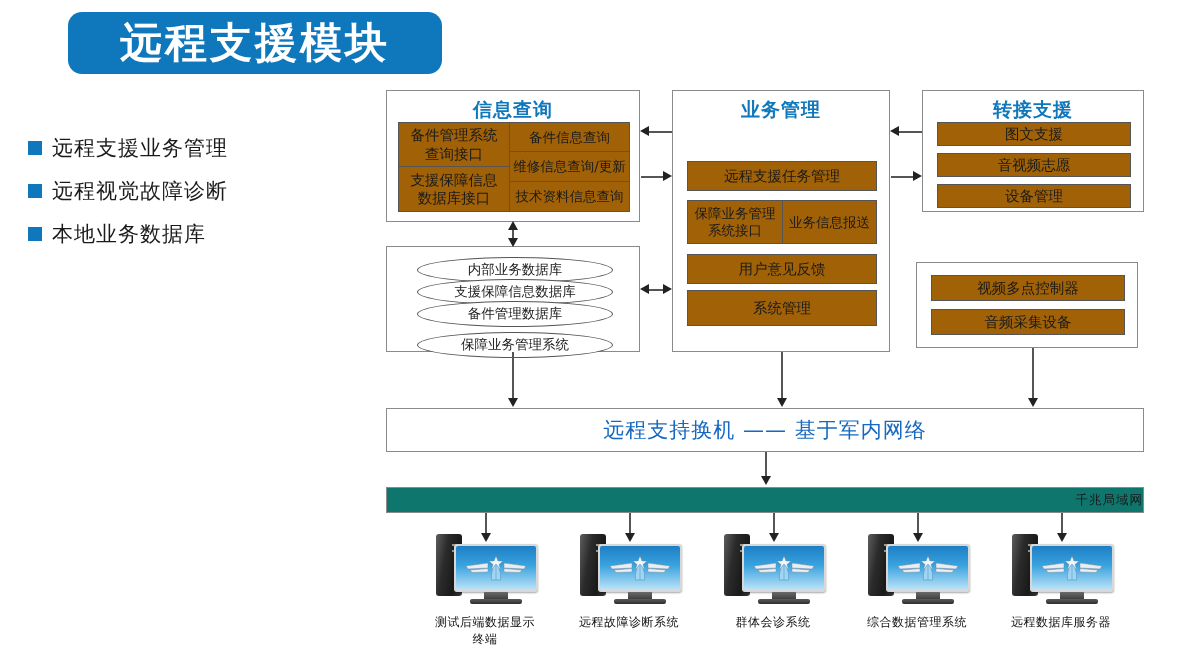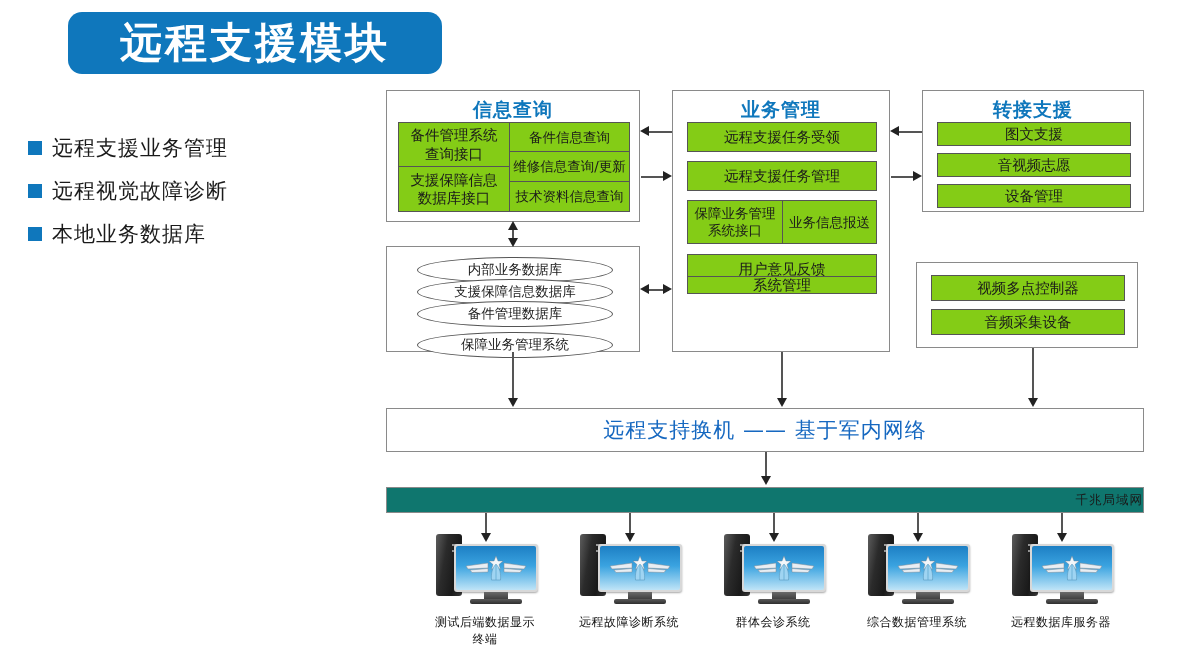--- a/index.html
+++ b/index.html
@@ -35,21 +35,21 @@
 
   
   .panel{
     border:1.5px solid #8a8a8a;background:#fff;
   }
   .panel-title{
     color:#0f77bc;font-weight:bold;font-size:19px;text-align:center;
     letter-spacing:1px;
   }
   .cell{
-    border:1.5px solid #555;background:#84cc16;
+    border:1.5px solid #555;background:#a16207;
     display:flex;align-items:center;justify-content:center;
     text-align:center;font-size:14.5px;line-height:1.25;
     box-sizing:border-box;
   }
 
   
   #panel-info{left:386px;top:90px;width:254px;height:132px;}
   #panel-info .panel-title{margin-top:6px;}
   #info-grid{position:absolute;left:11px;top:31px;width:232px;height:90px;}
   #info-left{position:absolute;left:0;top:0;width:112px;height:90px;}
@@ -177,30 +177,29 @@
 
 <div class="abs panel" id="panel-db">
   <div class="db-ellipse" style="top:10px;">内部业务数据库</div>
   <div class="db-ellipse" style="top:32px;">支援保障信息数据库</div>
   <div class="db-ellipse" style="top:54px;">备件管理数据库</div>
   <div class="db-ellipse" style="top:85px;">保障业务管理系统</div>
 </div>
 
 <div class="abs panel" id="panel-biz">
   <div class="panel-title">业务管理</div>
-  <div class="cell biz-cell" style="top:31px;height:30px;">远程支援任务受领</div>
   <div class="cell biz-cell" style="top:70px;height:30px;">远程支援任务管理</div>
   <div id="biz-split" style="top:109px;">
     <div class="cell s-left">
       <span><span>保障业务管理</span><br><span>系统接口</span></span>
     </div>
     <div class="cell s-right">业务信息报送</div>
   </div>
   <div class="cell biz-cell" style="top:163px;height:30px;">用户意见反馈</div>
-  <div class="cell biz-cell" style="top:185px;height:18px;">系统管理</div>
+  <div class="cell biz-cell" style="top:199px;height:36px;">系统管理</div>
 </div>
 
 <div class="abs panel" id="panel-fwd">
   <div class="panel-title">转接支援</div>
   <div class="cell fwd-cell" style="top:31px;">图文支援</div>
   <div class="cell fwd-cell" style="top:62px;">音视频志愿</div>
   <div class="cell fwd-cell" style="top:93px;">设备管理</div>
 </div>
 
 <div class="abs panel" id="panel-dev">

